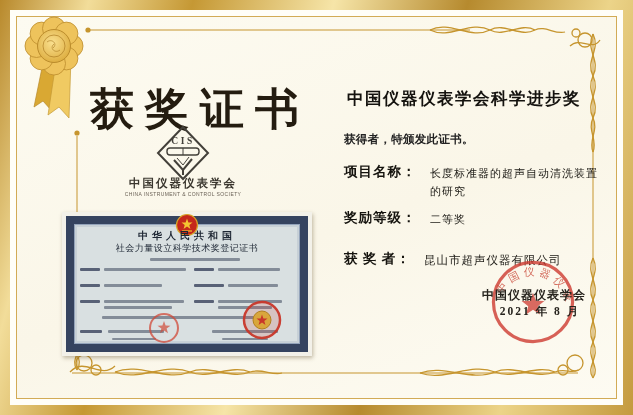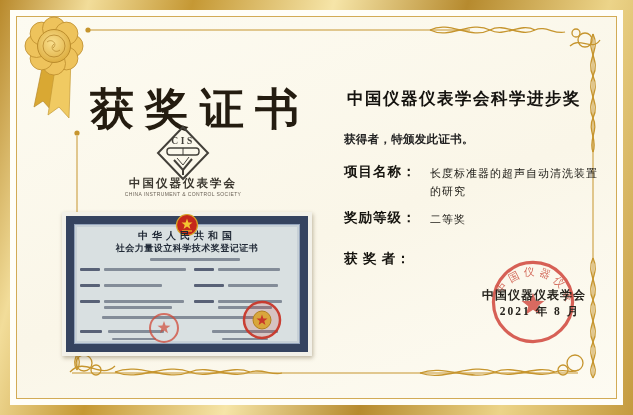--- a/index.html
+++ b/index.html
@@ -17,21 +17,21 @@
 
   
   .main-title{left:90px;top:80px;font-size:44px;font-weight:bold;color:#241c10;letter-spacing:11px;white-space:nowrap;}
   .society-cn{left:118px;top:176px;width:130px;text-align:center;font-size:11.5px;font-weight:bold;color:#3a362e;letter-spacing:2px;font-family:"Liberation Sans","DejaVu Sans",sans-serif;}
   .society-en{left:110px;top:191px;width:146px;text-align:center;font-size:5px;color:#6b6257;letter-spacing:.4px;font-family:"Liberation Sans","DejaVu Sans",sans-serif;}
 
   
   .photo{left:62px;top:212px;width:250px;height:144px;background:#f3f1e9;box-shadow:1px 2px 4px rgba(80,60,20,.35);padding:4px;}
   .photo-frame{position:absolute;inset:4px;background:#d9e0e1;border:8px solid #35435f;box-shadow:inset 0 0 0 1px #93a3ba, inset 0 0 0 3px #c7d0d6;}
   .ph-country{left:0;top:17px;width:100%;text-align:center;font-size:10px;font-weight:bold;color:#1d2633;letter-spacing:4px;}
-  .ph-title{left:0;top:30px;width:100%;text-align:center;font-size:9px;font-weight:bold;color:#222b38;letter-spacing:.5px;}
+  .ph-title{left:0;top:30px;width:100%;text-align:center;font-size:9px;font-weight:normal;color:#222b38;letter-spacing:.5px;}
   .bar{position:absolute;height:3px;background:#6d7786;border-radius:1px;opacity:.8;}
   .bar.dark{background:#49536a;opacity:.9;}
   .ph-emblem{left:113px;top:0px;}
 
   
   .award-title{left:347px;top:88px;font-size:16.5px;font-weight:bold;color:#14120e;letter-spacing:1.5px;font-family:"Liberation Sans","DejaVu Sans",sans-serif;white-space:nowrap;}
   .desc1{left:376px;top:115px;font-size:11.5px;font-weight:bold;color:#222;letter-spacing:.3px;white-space:nowrap;}
   .desc2{left:344px;top:132px;font-size:11.5px;font-weight:bold;color:#222;letter-spacing:.3px;white-space:nowrap;}
   .f-label{font-size:13.5px;font-weight:bold;color:#15130e;letter-spacing:1px;white-space:nowrap;text-align:right;}
   .f-value{font-size:11px;font-weight:normal;color:#1b1914;letter-spacing:1px;white-space:nowrap;}
@@ -162,20 +162,21 @@
     <div class="abs desc2">获得者，特颁发此证书。</div>
 
     <div class="abs f-label" style="left:344px;top:163px;">项目名称：</div>
     <div class="abs f-value" style="left:430px;top:166px;">长度标准器的超声自动清洗装置</div>
     <div class="abs f-value" style="left:430px;top:184px;">的研究</div>
 
     <div class="abs f-label" style="left:344px;top:209px;">奖励等级：</div>
     <div class="abs f-value" style="left:430px;top:212px;">二等奖</div>
 
     <div class="abs f-label" style="left:344px;top:250px;">获 奖 者：</div>
+    <div class="abs f-value" style="left:424px;top:253px;font-size:11.5px;">昆山市超声仪器有限公司</div>
 
     <svg class="abs seal-wrap" viewBox="0 0 100 100">
       <defs>
           <path id="sealArc" d="M13,58 A37,37 0 1 1 87,58"></path>
         </defs>
       <circle cx="50" cy="50" r="43" fill="none" stroke="#cd3a30" stroke-width="3.5" opacity=".8"></circle>
       <polygon points="50,40 53.2,48.6 62.4,49 55.2,54.7 57.6,63.5 50,58.5 42.4,63.5 44.8,54.7 37.6,49 46.8,48.6" fill="#cd3a30" opacity=".75"></polygon>
       <text font-size="11.5" fill="#c84434" letter-spacing="4.5" opacity=".8" font-family="Liberation Serif, DejaVu Serif, serif">
         <textPath href="#sealArc" startOffset="14%">中国仪器仪表学会</textPath>
       </text>

